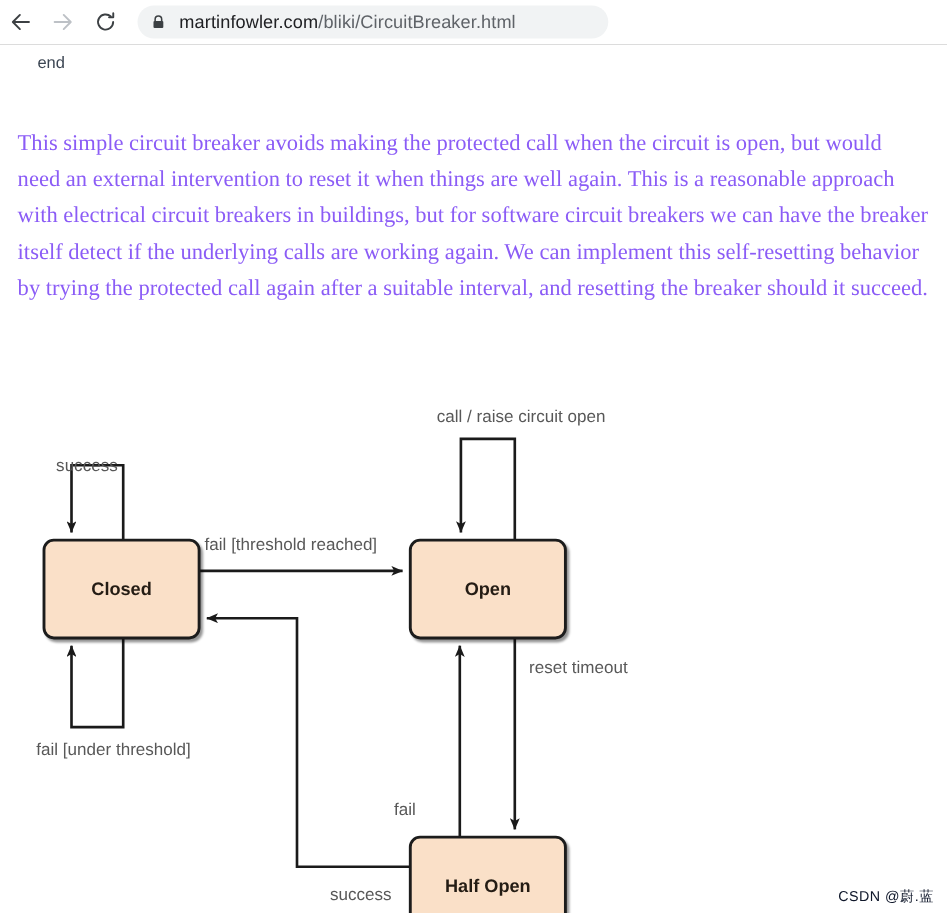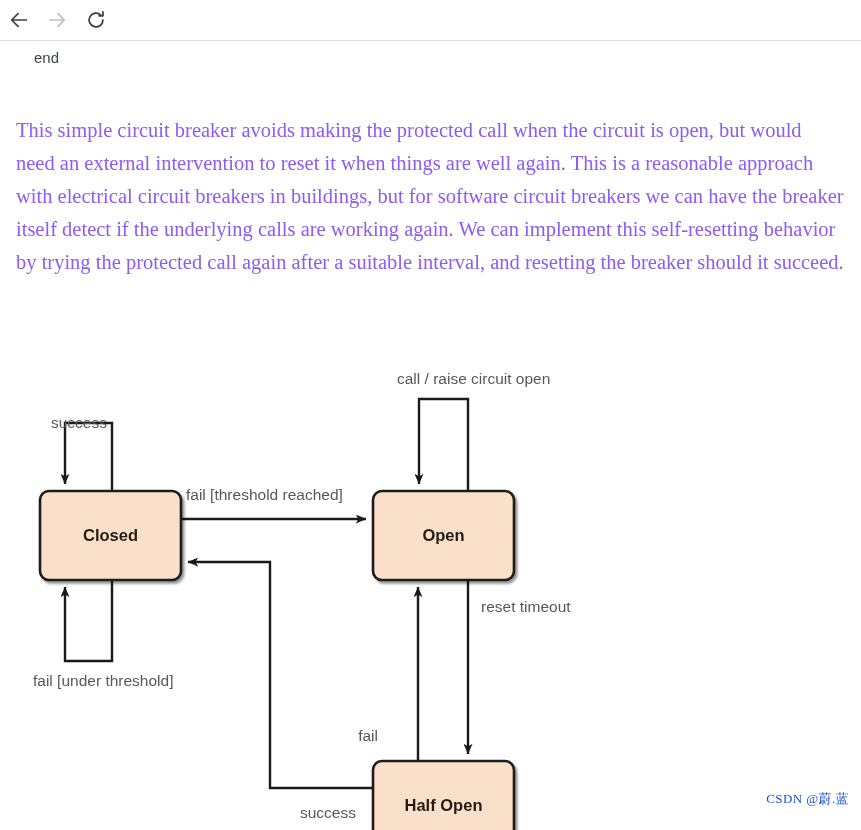--- a/index.html
+++ b/index.html
@@ -140,24 +140,24 @@
   .edge-label {
     font-family: "Liberation Sans", sans-serif;
     font-size: 15.5px;
     fill: #585858;
   }
 
   
   #watermark {
     position: absolute;
     right: 12px;
-    bottom: 22px;
-    font-family: Liberation Serif, serif;
+    bottom: 6px;
+    font-family: Liberation Sans, sans-serif;
     font-size: 13px;
-    color: #1d4ed8;
+    color: #0f172a;
     letter-spacing: 0.4px;
     user-select: none;
   }
 </style>
 </head>
 <body>
 
 <div id="browser-chrome">
 
   <button class="nav-btn" id="nav-back">
@@ -172,20 +172,27 @@
     </svg>
   </button>
 
   <button class="nav-btn" id="nav-reload">
     <svg width="22" height="22" viewBox="0 0 24 24" fill="none">
       <path d="M19.5 12 a7.5 7.5 0 1 1 -2.3 -5.4" stroke="#3c4043" stroke-width="1.9" stroke-linecap="round" fill="none"></path>
       <path d="M19.6 3.2 L19.6 7.4 L15.4 7.4" stroke="#3c4043" stroke-width="1.9" stroke-linecap="round" stroke-linejoin="round" fill="none"></path>
     </svg>
   </button>
 
+  <div id="omnibox">
+    <svg id="lock-icon" viewBox="0 0 16 16">
+      <path d="M4.6 7.2 V5.2 a3.4 3.4 0 0 1 6.8 0 V7.2" stroke="#3c4043" stroke-width="1.6" fill="none"></path>
+      <rect x="2.9" y="7.0" width="10.2" height="7.2" rx="1.1" fill="#3c4043"></rect>
+    </svg>
+    <span id="omnibox-url"><span class="host">martinfowler.com</span><span class="path">/bliki/CircuitBreaker.html</span></span>
+  </div>
 
 </div>
 
 <div id="page-body">
 
   <div id="code-end">end</div>
 
   <p id="intro-paragraph">This simple circuit breaker avoids making the protected call when the circuit is open, but would need an external intervention to reset it when things are well again. This is a reasonable approach with electrical circuit breakers in buildings, but for software circuit breakers we can have the breaker itself detect if the underlying calls are working again. We can implement this self-resetting behavior by trying the protected call again after a suitable interval, and resetting the breaker should it succeed.</p>
 
   <div id="state-diagram">

